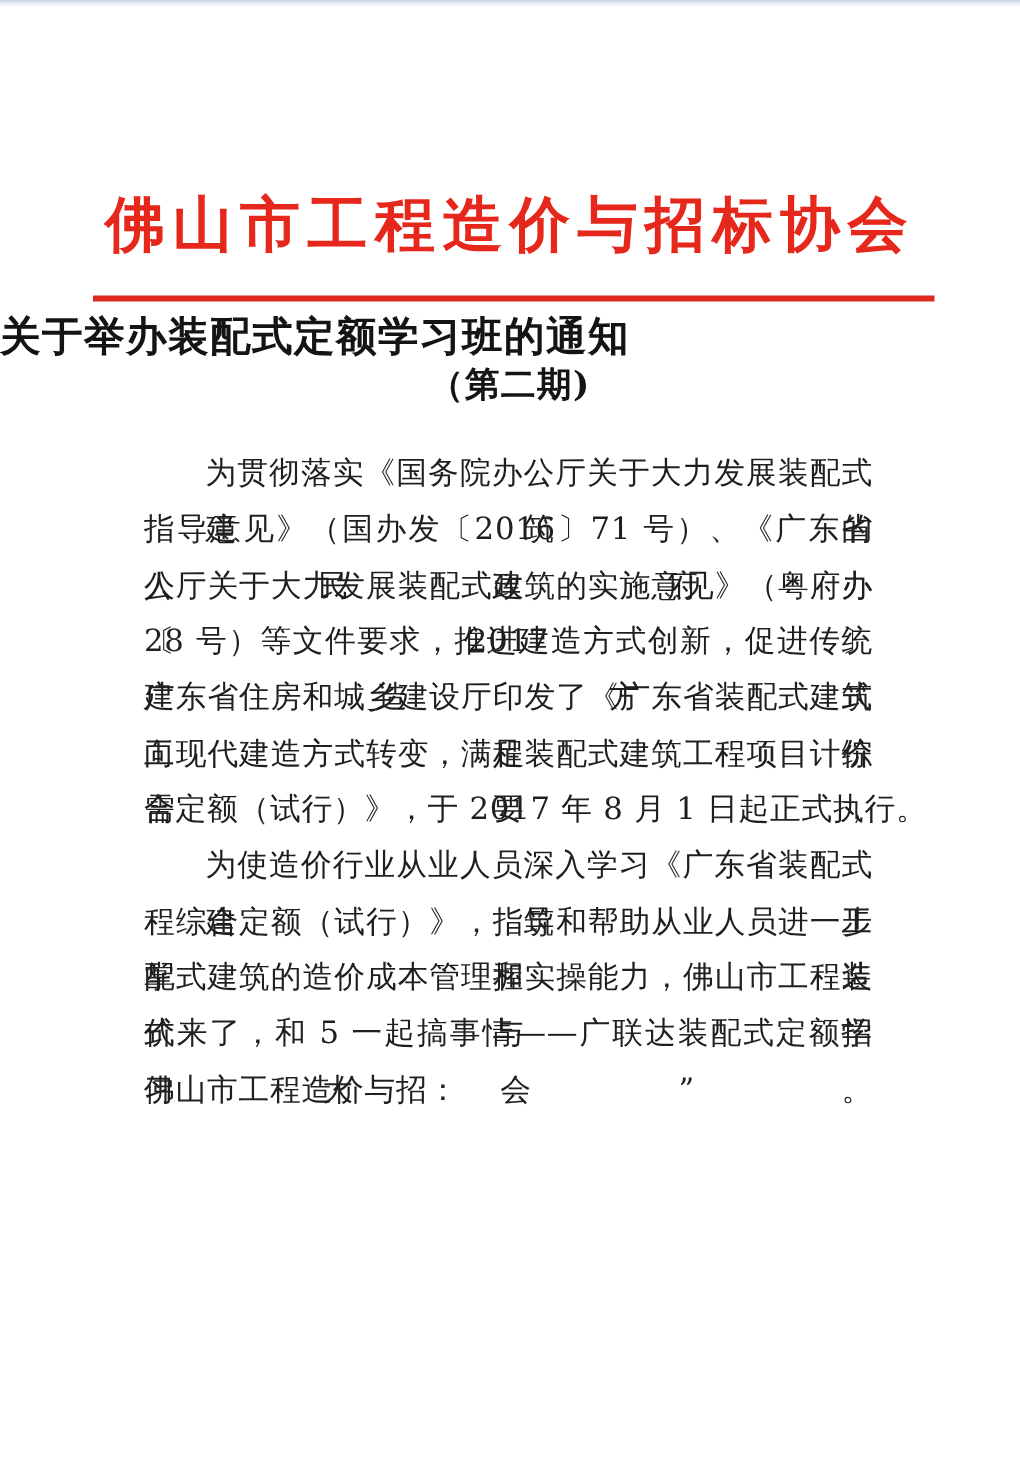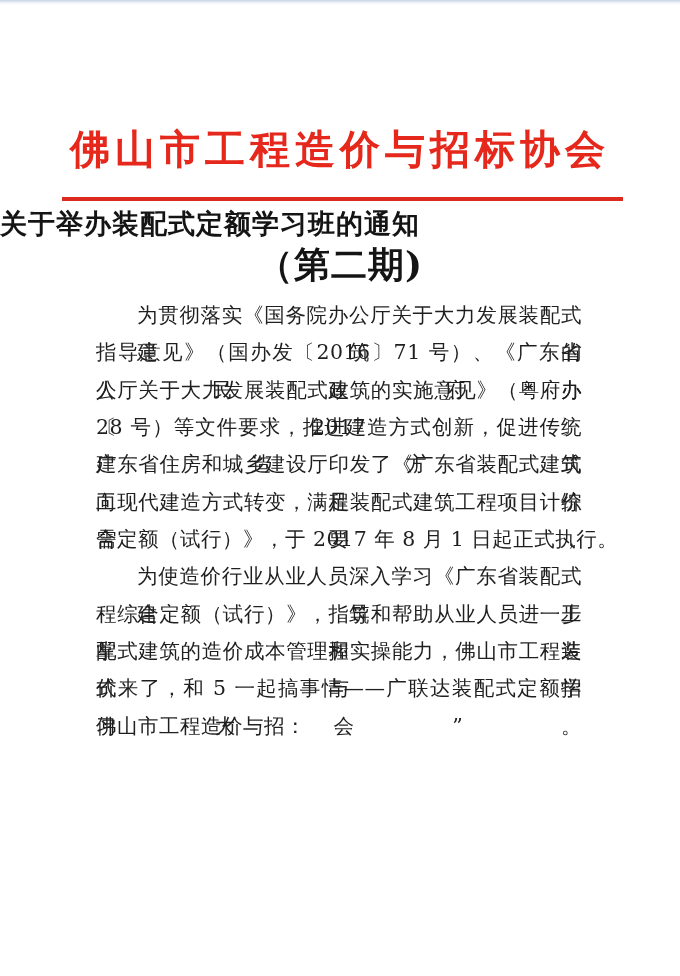--- a/index.html
+++ b/index.html
@@ -52,21 +52,21 @@
     letter-spacing: 1px;
     color: #141414;
     white-space: nowrap;
   }
   .notice-subtitle {
     position: absolute;
     top: 241px;
     left: 0;
     width: 100%;
     text-align: center;
-    font-size: 36px;
+    font-size: 23px;
     font-weight: bold;
     letter-spacing: 1px;
     color: #141414;
     white-space: nowrap;
   }
   .doc-body {
     position: absolute;
     top: 297px;
     left: 96px;
     width: 486px;

